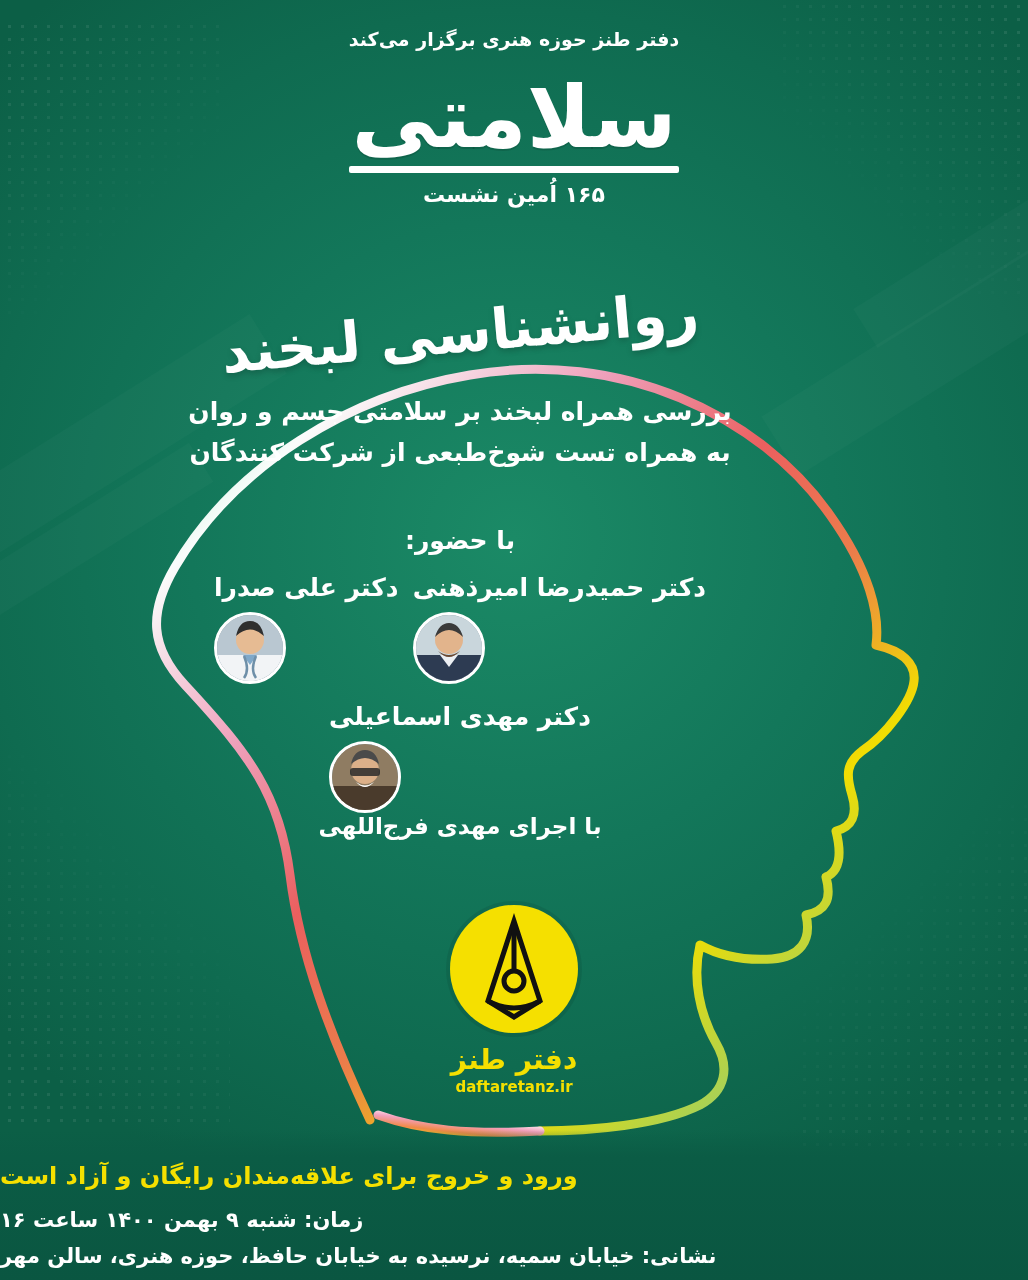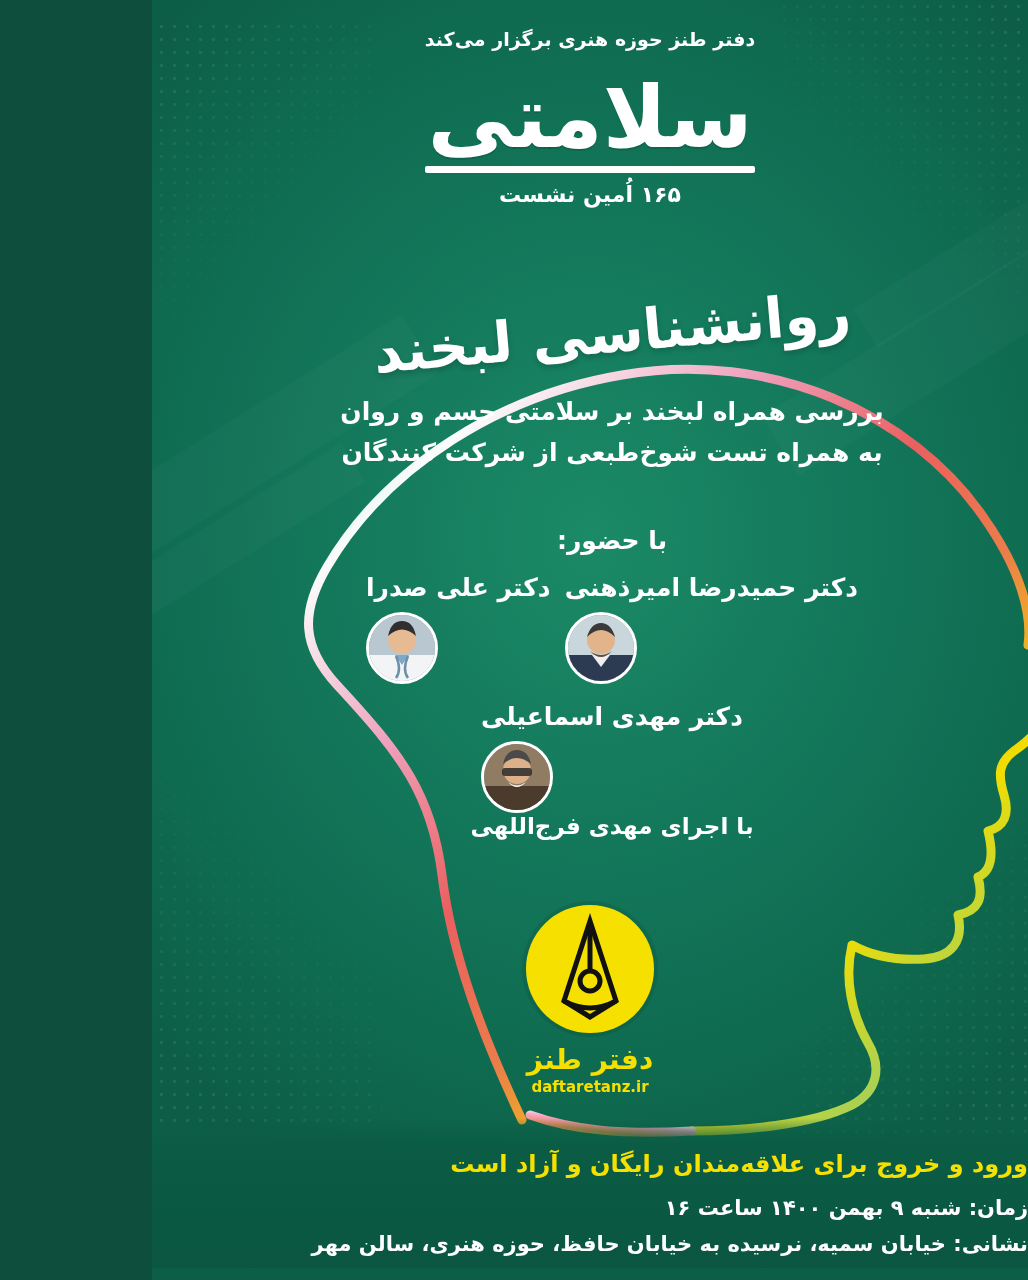--- a/index.html
+++ b/index.html
@@ -5,21 +5,21 @@
   html, body {
     margin: 0;
     padding: 0;
     background: #0d4f3c;
   }
   body {
     font-family: "DejaVu Sans", "Liberation Sans", sans-serif;
   }
   #poster {
     position: relative;
-    width: 876px;
+    width: 1028px;
     height: 1280px;
     overflow: hidden;
     background: #147455;
     background-image:
       radial-gradient(ellipse 70% 55% at 50% 42%, #1b8a66 0%, #13775a 45%, #0f6b50 75%, #0c5f46 100%);
   }
   
   .dots {
     position: absolute;
     background-image: radial-gradient(circle, rgba(255,255,255,0.10) 1.6px, transparent 1.8px);
@@ -203,24 +203,24 @@
     color: #f5e000;
     font-size: 15px;
     font-weight: 700;
     direction: ltr;
   }
 
   
   .footer {
     position: absolute;
     left: 0; right: 0;
-    bottom: 12px;
+    bottom: 0;
     height: 150px;
     background: linear-gradient(180deg, rgba(11,92,69,0.0) 0%, #0b5c45 18%, #0a5641 100%);
-    text-align: right;
+    text-align: left;
     padding-top: 10px;
     box-sizing: border-box;
   }
   .free-entry {
     color: #f5e000;
     font-size: 24px;
     font-weight: 800;
     margin-top: 22px;
   }
   .time-line {

